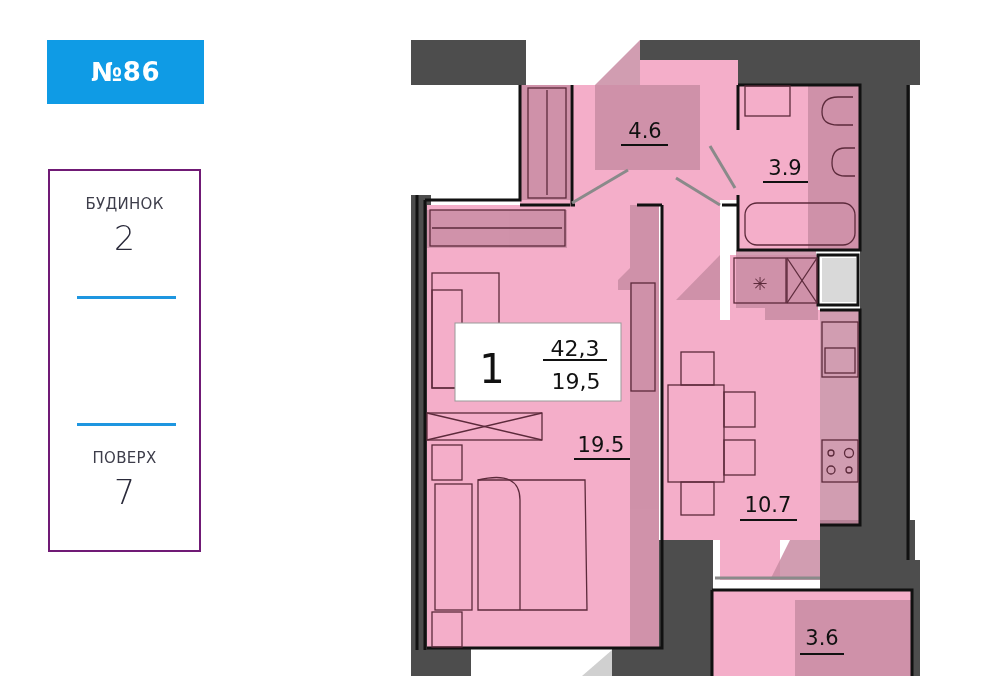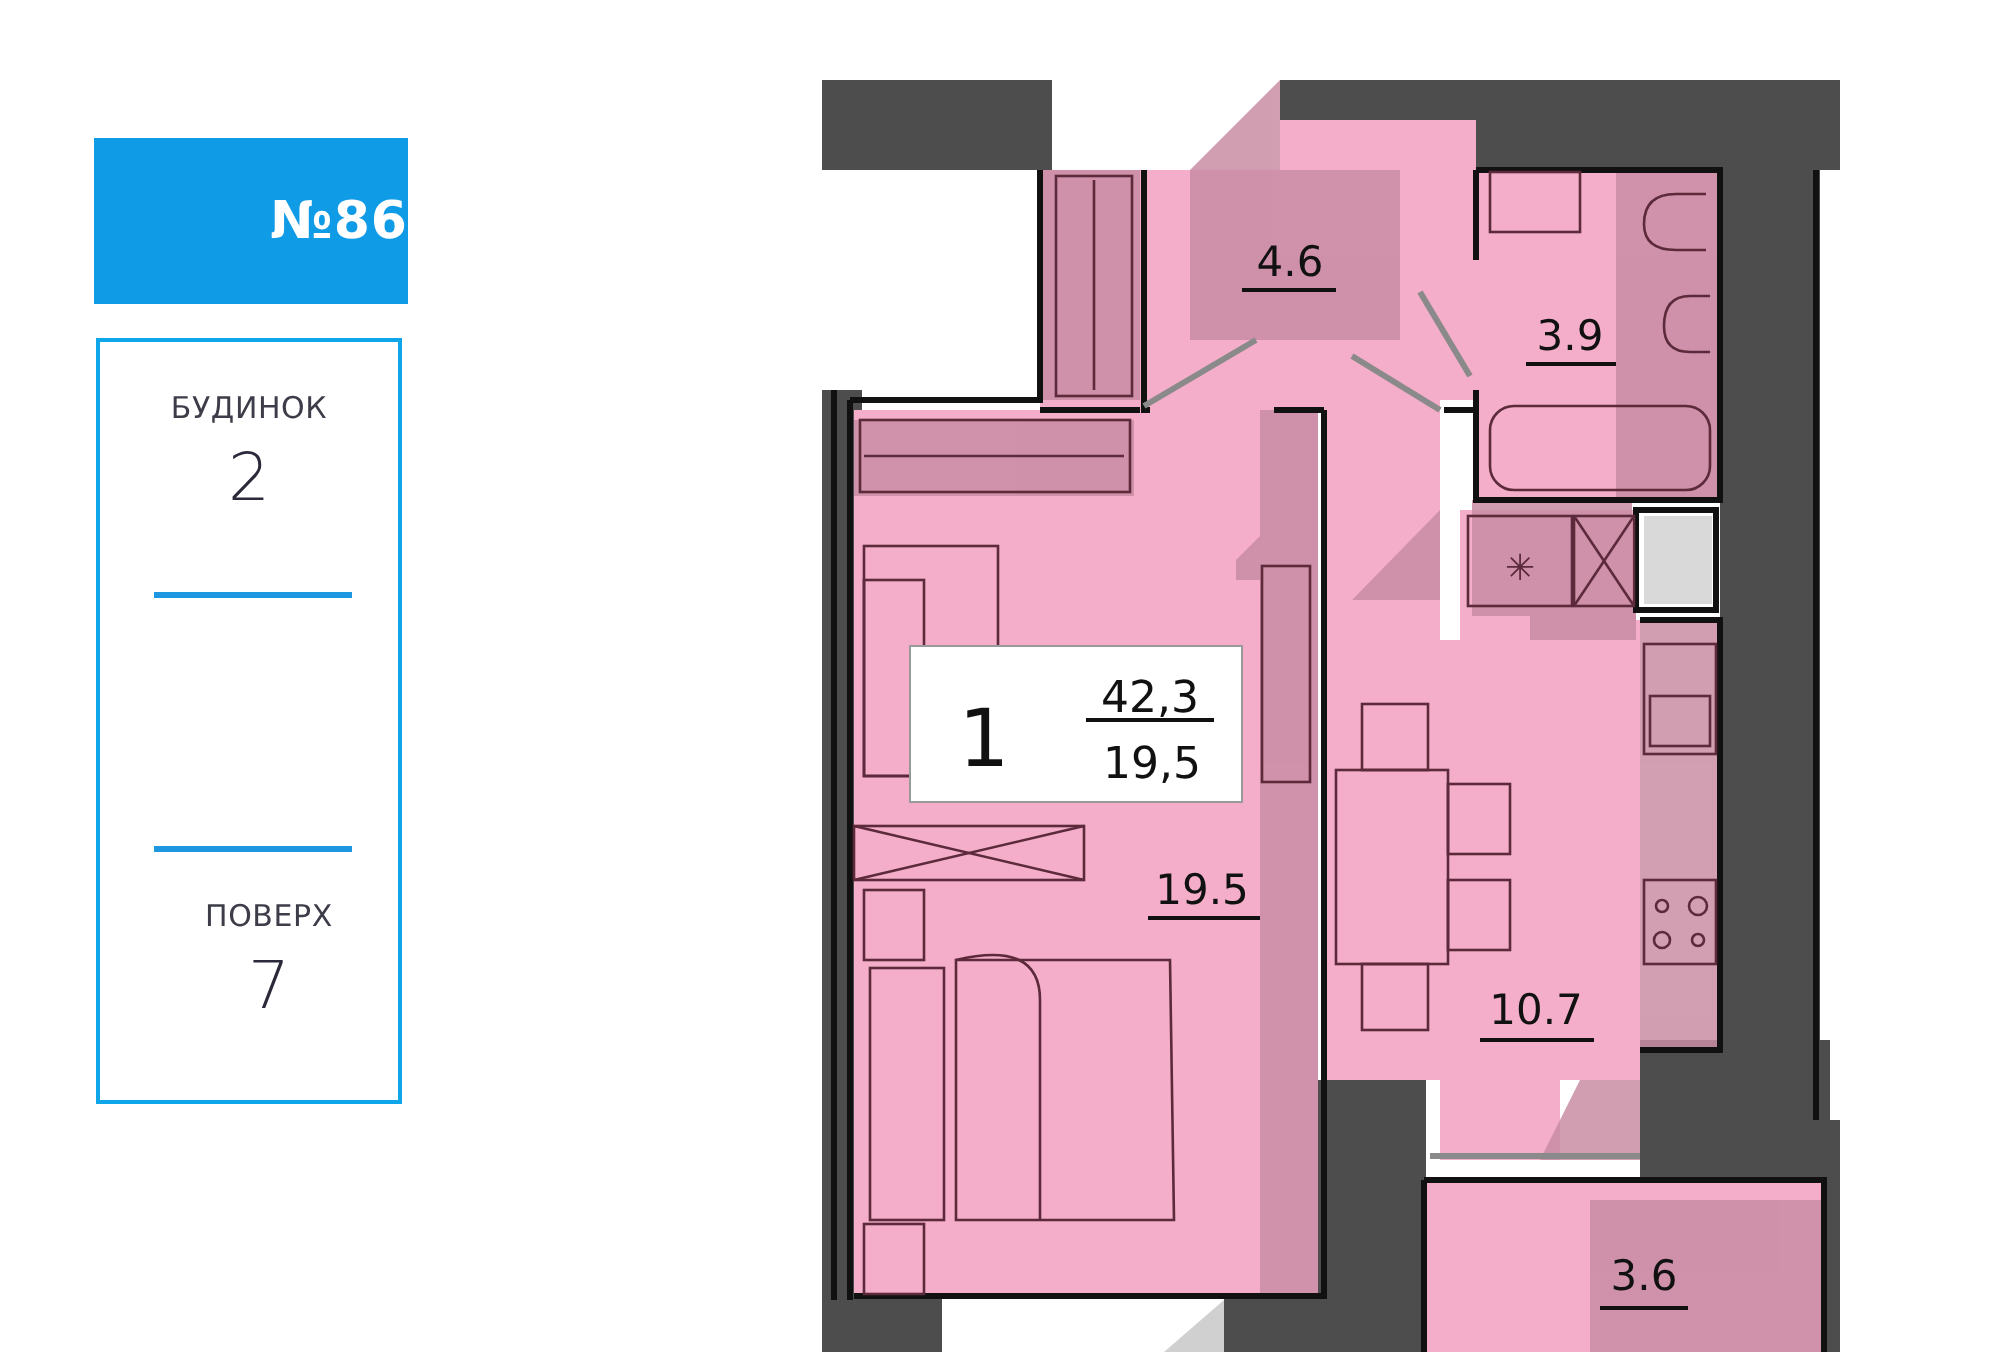--- a/index.html
+++ b/index.html
@@ -1,27 +1,27 @@
 <!DOCTYPE html>
 <html><head>
   <meta charset="utf-8">
   <style>
     html, body { margin: 0; padding: 0; }
     body {
       width: 1000px; height: 676px; overflow: hidden; background: #ffffff;
       font-family: "DejaVu Sans", sans-serif; position: relative;
     }
     .apt-badge {
-      position: absolute; left: 47px; top: 40px; width: 157px; height: 83px;
-      background: #0f9be5; color: #ffffff; display: flex; align-items: center; justify-content: flex-end;
-      font-weight: bold; font-size: 26px; letter-spacing: 0.5px; margin-top: 29px;
+      position: absolute; left: 47px; top: 40px; width: 157px; height: 64px;
+      background: #0f9be5; color: #ffffff; display: flex; align-items: center; justify-content: center;
+      font-weight: bold; font-size: 26px; letter-spacing: 0.5px;
     }
     .info-card {
       position: absolute; left: 48px; top: 169px; width: 153px; height: 383px;
-      border: 2px solid #0ea5e9; box-sizing: border-box;
+      border: 2px solid #701a75; box-sizing: border-box;
     }
     .info-section { position: absolute; left: 0; width: 100%; text-align: center; }
     .info-label { font-size: 15px; color: #3d3d4a; letter-spacing: 0.3px; }
     .info-value { font-size: 33px; color: #2a2a3a; margin-top: 6px; font-weight: 300; }
     .divider { position: absolute; left: 27px; width: 99px; height: 3px; background: #1e96e0; }
     .plan { position: absolute; left: 0; top: 0; }
     .plan text { font-family: "DejaVu Sans", sans-serif; }
   </style>
 </head>
 <body>
@@ -30,21 +30,21 @@
   <span>№86</span>
 </div>
 
 <div class="info-card">
   <div class="info-section" style="top:24px;">
     <div class="info-label">БУДИНОК</div>
     <div class="info-value">2</div>
   </div>
   <div class="divider" style="top:125px;"></div>
   <div class="divider" style="top:252px;"></div>
-  <div class="info-section" style="top:278px;padding-left:10px;">
+  <div class="info-section" style="top:278px;">
     <div class="info-label">ПОВЕРХ</div>
     <div class="info-value">7</div>
   </div>
 </div>
 
 <svg class="plan" width="1000" height="676" viewBox="0 0 1000 676">
 
   <g fill="#4d4d4d">
     <rect x="411" y="40" width="115" height="45"></rect>
     <rect x="640" y="40" width="280" height="45"></rect>

